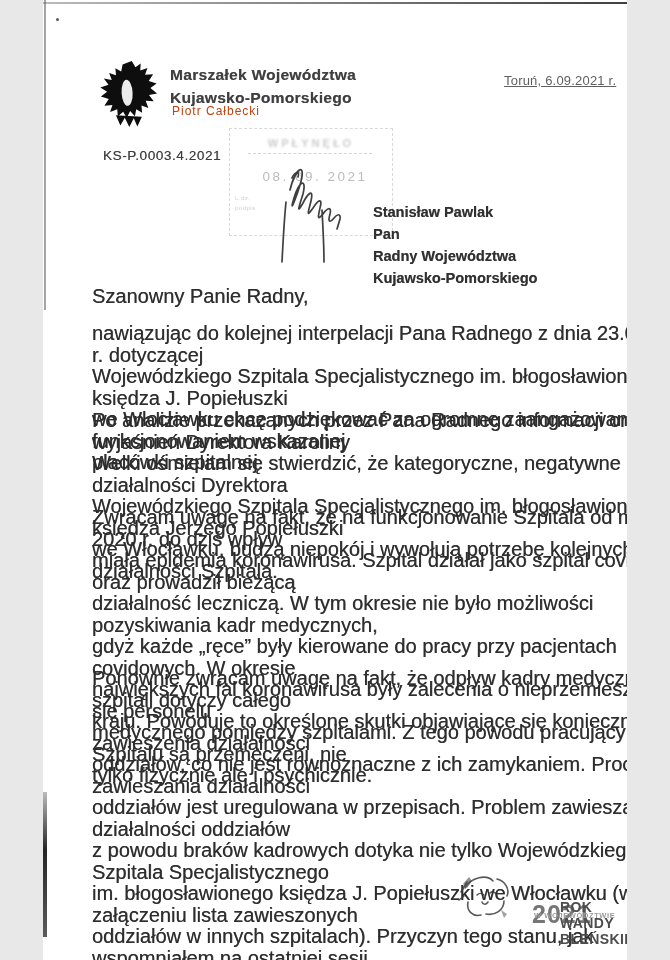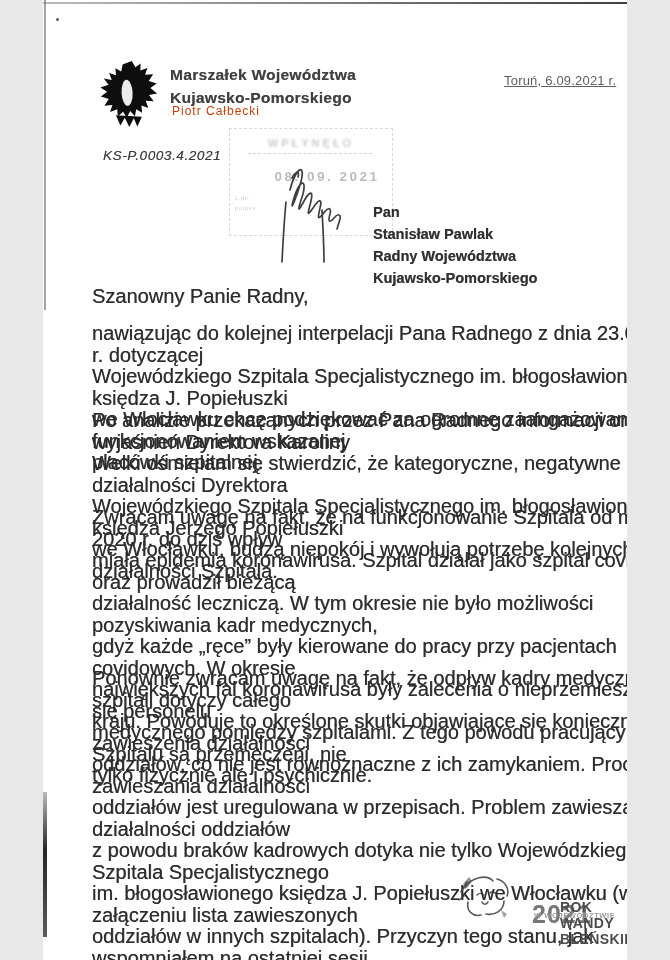--- a/index.html
+++ b/index.html
@@ -25,31 +25,31 @@
   
   .eagle{position:absolute;left:55px;top:60px;width:64px;height:70px;}
   .sender{position:absolute;left:127px;top:63px;font-size:15.5px;font-weight:bold;
     color:#3f3f3f;line-height:23px;letter-spacing:.3px;
     text-shadow:.3px 0 0 rgba(60,60,60,.6);}
   .sender-name{position:absolute;left:129px;top:104px;font-size:12px;color:#c2410c;
     letter-spacing:1px;filter:blur(.4px);}
   .place-date{position:absolute;left:461px;top:73px;font-size:13px;color:#5f5f5f;
     filter:blur(.25px);letter-spacing:.2px;text-decoration:underline;}
   .refno{position:absolute;left:60px;top:148px;font-size:13.5px;color:#3c3c3c;
-    letter-spacing:.6px;text-shadow:.3px 0 0 rgba(60,60,60,.55);font-style:italic;}
+    letter-spacing:.6px;text-shadow:.3px 0 0 rgba(60,60,60,.55);}
 
   
   .stamp{position:absolute;left:186px;top:128px;width:162px;height:106px;
     border:1px dashed #d9d9d9;color:#c3c3c3;}
   .stamp-header{position:absolute;top:8px;left:0;width:100%;text-align:center;
     font-size:11px;letter-spacing:3px;color:#cdcdcd;filter:blur(.9px);font-weight:bold;}
   .stamp-underline{position:absolute;top:24px;left:18px;width:124px;height:0;
     border-top:1.5px dashed #d4d4d4;filter:blur(.5px);}
-  .stamp-date{position:absolute;top:40px;left:16px;width:100%;text-align:center;
-    font-size:13.5px;letter-spacing:2.5px;color:#bcbcbc;filter:blur(.35px);font-weight:bold;}
+  .stamp-date{position:absolute;top:40px;left:4px;width:100%;text-align:center;
+    font-size:13.5px;letter-spacing:2.5px;color:#bcbcbc;filter:blur(.35px);font-weight:normal;}
   .stamp-note{position:absolute;font-size:6px;color:#cfcfcf;filter:blur(.5px);letter-spacing:.5px;}
   .note1{left:5px;top:66px;} .note2{left:5px;top:76px;}
   .signature{position:absolute;left:205px;top:158px;width:120px;height:150px;}
 
   
   .recipient{position:absolute;left:330px;top:201px;font-size:14.5px;font-weight:bold;
     line-height:22px;color:#303030;text-shadow:.3px 0 0 rgba(50,50,50,.6);}
 
   
   .bodytext{position:absolute;left:49px;width:615px;font-size:20px;line-height:21.5px;
@@ -110,22 +110,22 @@
   <svg class="signature" viewBox="0 0 120 150">
     <g stroke="#252525" stroke-width="1.7" fill="none" stroke-linecap="round" opacity="0.88">
       <path d="M42 32 c6-24 17-28 10-5 c-5 16-11 30-6 13 c5-17 13-21 9-4 c-4 13-7 21 0 9 c5-10 11-15 8-2 c-3 12-5 17 2 7 c5-8 10-11 7 0 c-2 9-3 13 3 6 c4-6 9-8 7 0 c-2 7-1 10 4 4 c3-4 7-5 6 1 l-3 10"></path>
       <path d="M38 44 c-2 20-3 40-4 60"></path>
       <path d="M74 52 c1 18 2 35 2 52"></path>
       <path d="M44 20 c3-6 8-8 6-1"></path>
     </g>
   </svg>
 
   <div class="recipient">
+    <div>Stanisław Pawlak</div>
     <div>Pan</div>
-    <div>Stanisław Pawlak</div>
     <div>Radny Województwa</div>
     <div>Kujawsko-Pomorskiego</div>
   </div>
 
   <div class="bodytext salutation">Szanowny Panie Radny,</div>
   <div class="bodytext p1">nawiązując do kolejnej interpelacji Pana Radnego z dnia 23.08.2021 r. dotyczącej
 Wojewódzkiego Szpitala Specjalistycznego im. błogosławionego księdza J. Popiełuszki
 we Włocławku chcę podziękować za ogromne zaangażowanie funkcjonowaniem wskazanej
 placówki szpitalnej.</div>
   <div class="bodytext p2">Po analizie przekazanych przez Pana Radnego informacji oraz wyjaśnień Dyrektora Karoliny

